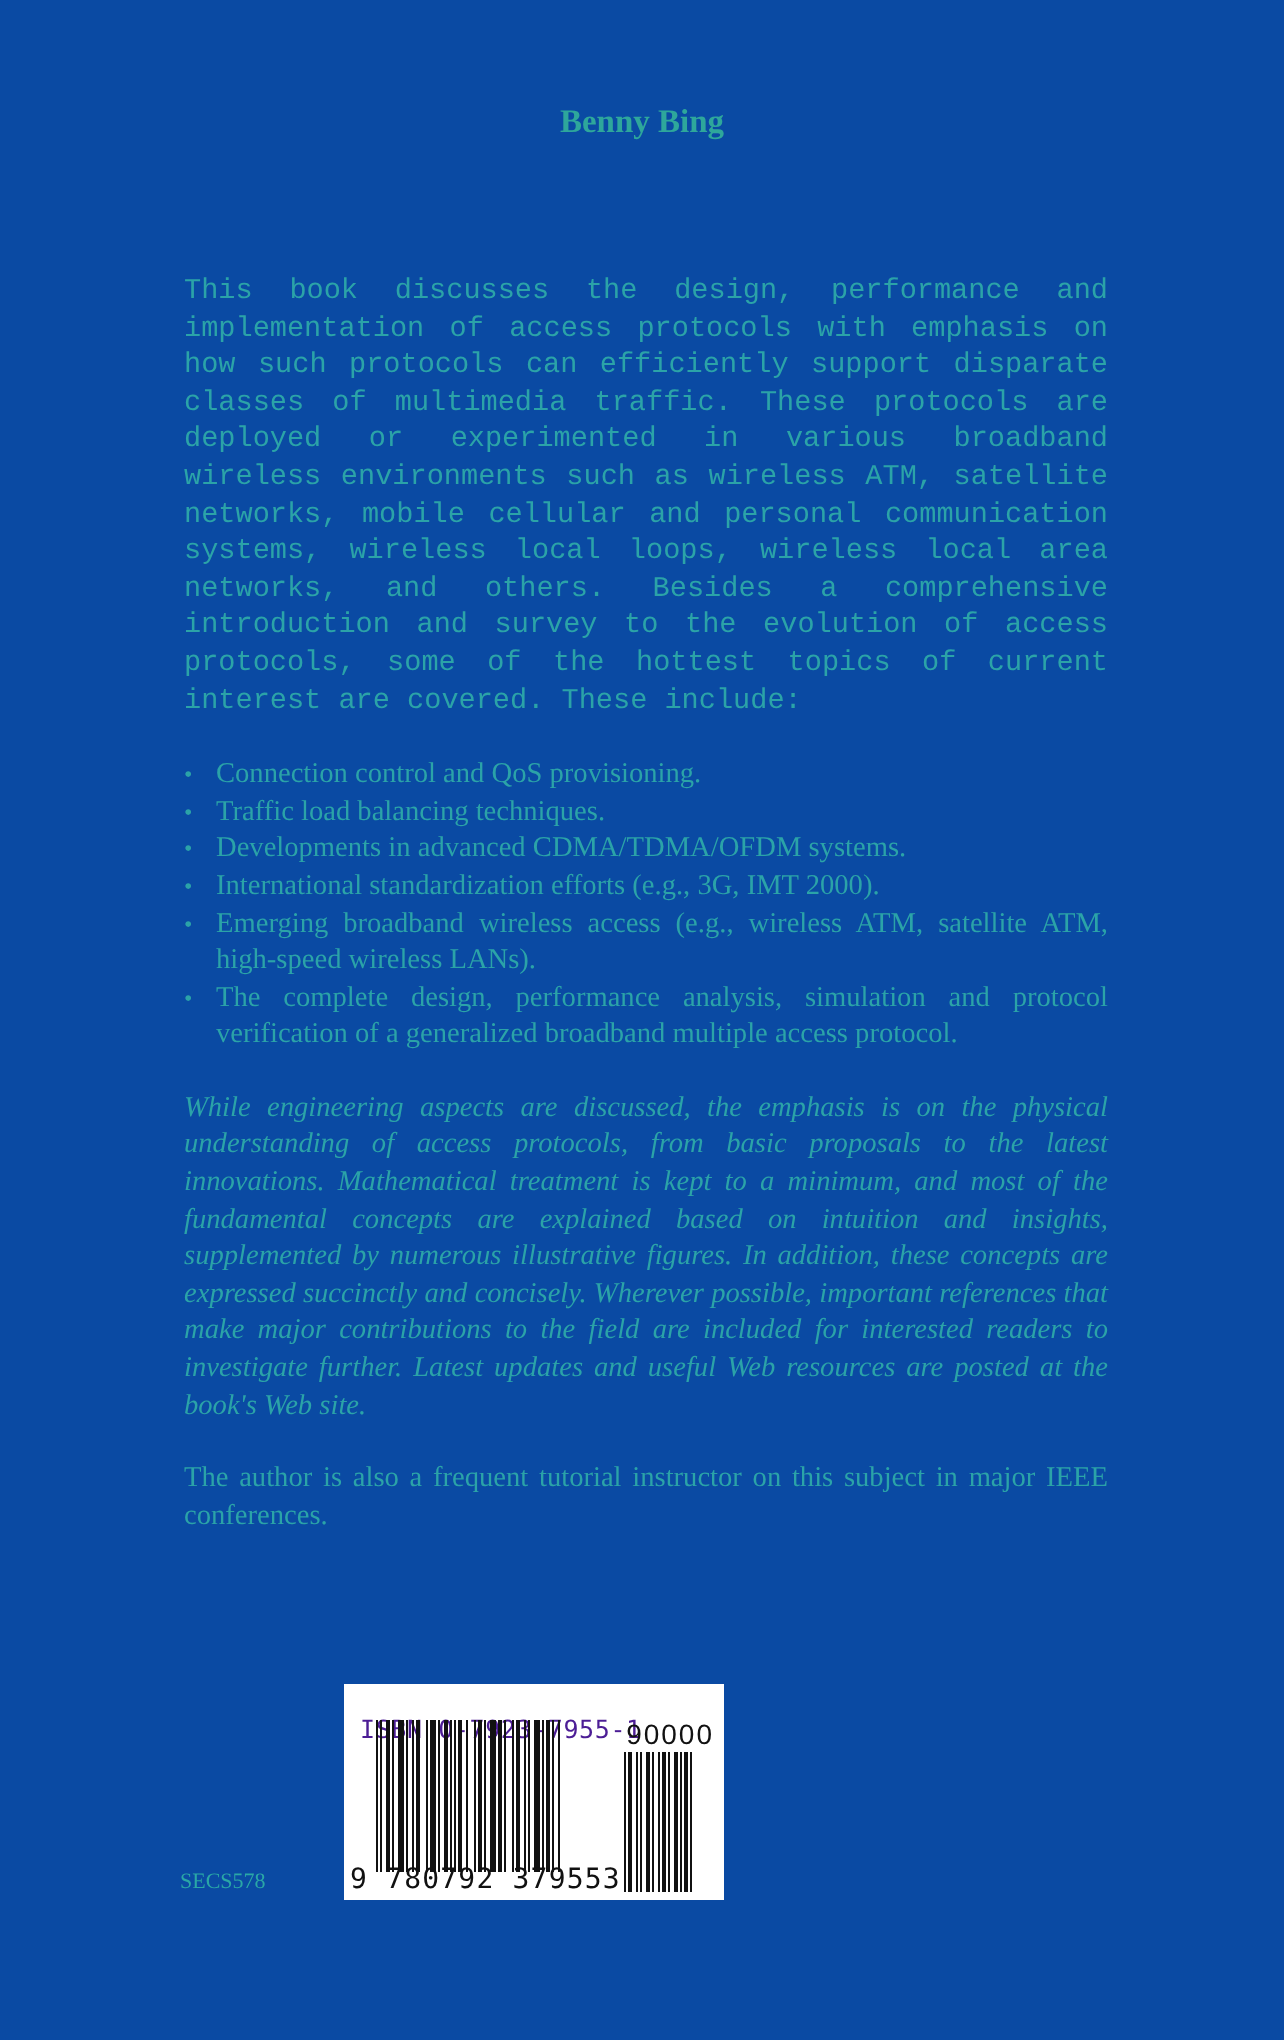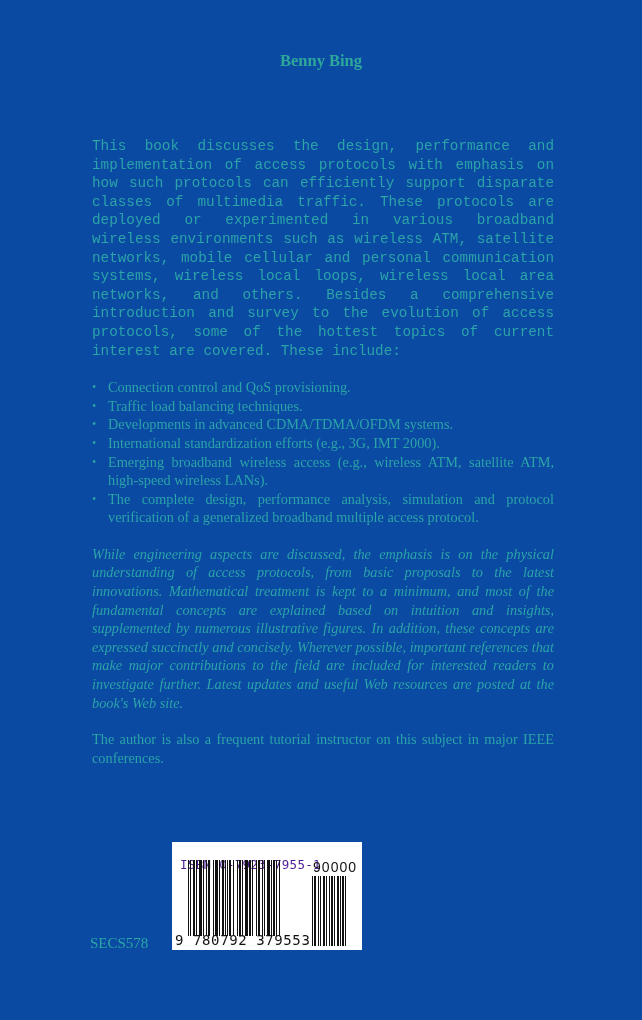--- a/index.html
+++ b/index.html
@@ -120,21 +120,21 @@
   }
   .bar {
     height: 100%;
     background: #111;
   }
   .gap { height: 100%; }
   .series-code {
     position: absolute;
     left: 90px;
     top: 935px;
-    font-size: 15px;
+    font-size: 11px;
     color: #2aa7a6;
   }
 </style>
 </head>
 <body>
 
 <div class="title-block">
   <div class="author">Benny Bing</div>
 </div>
 

